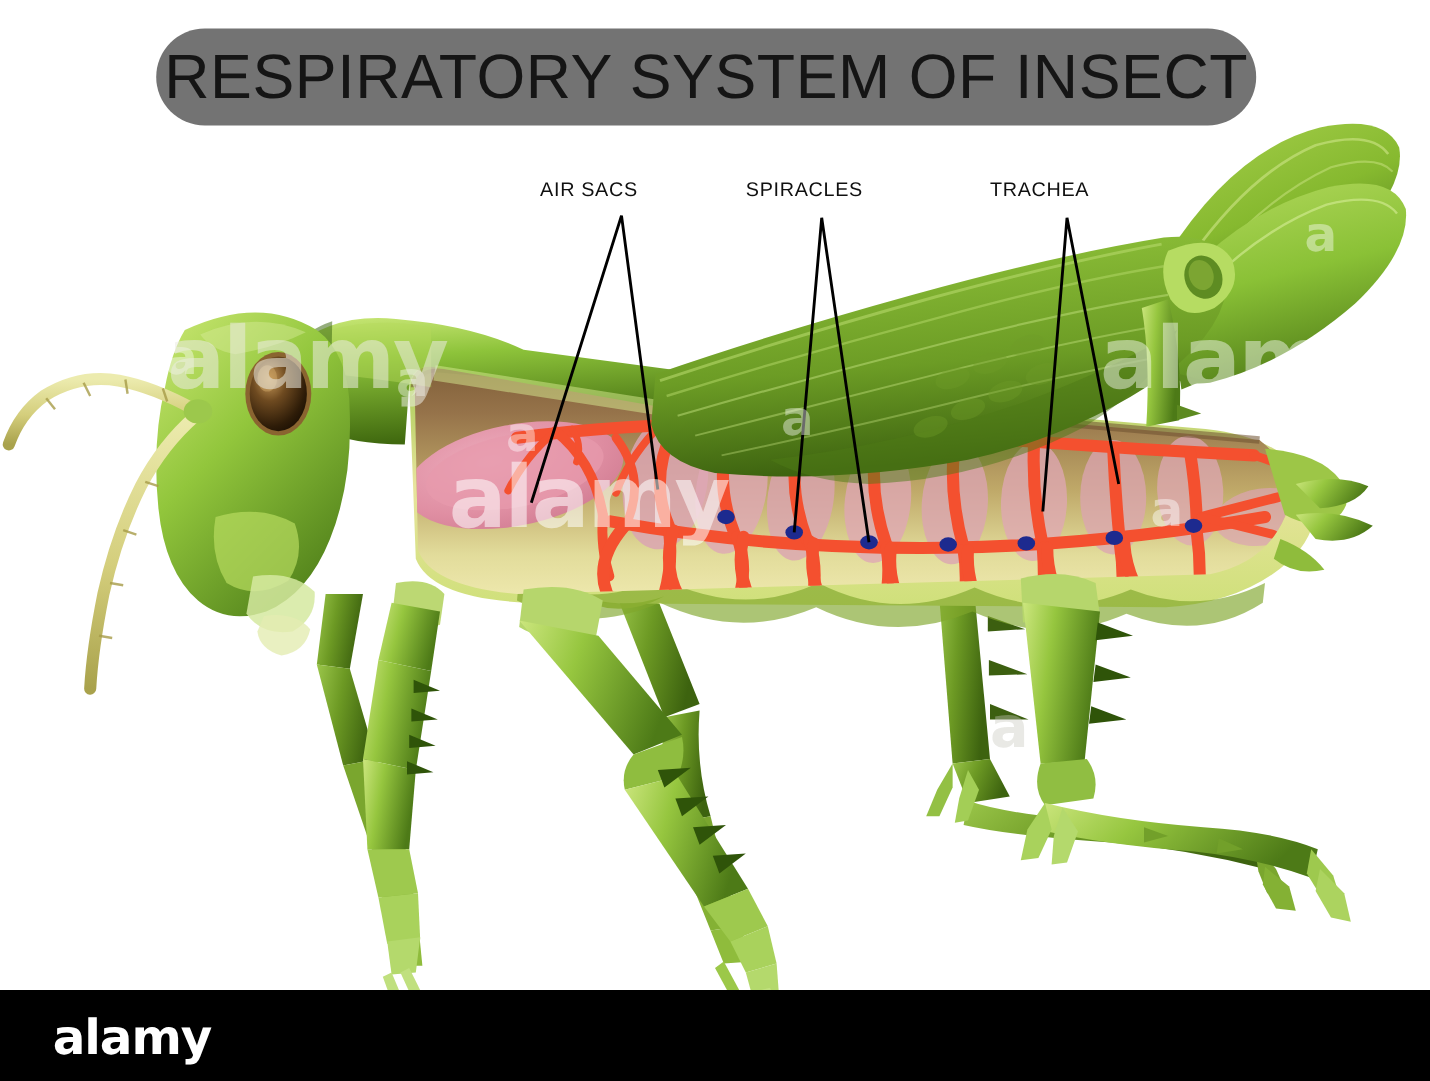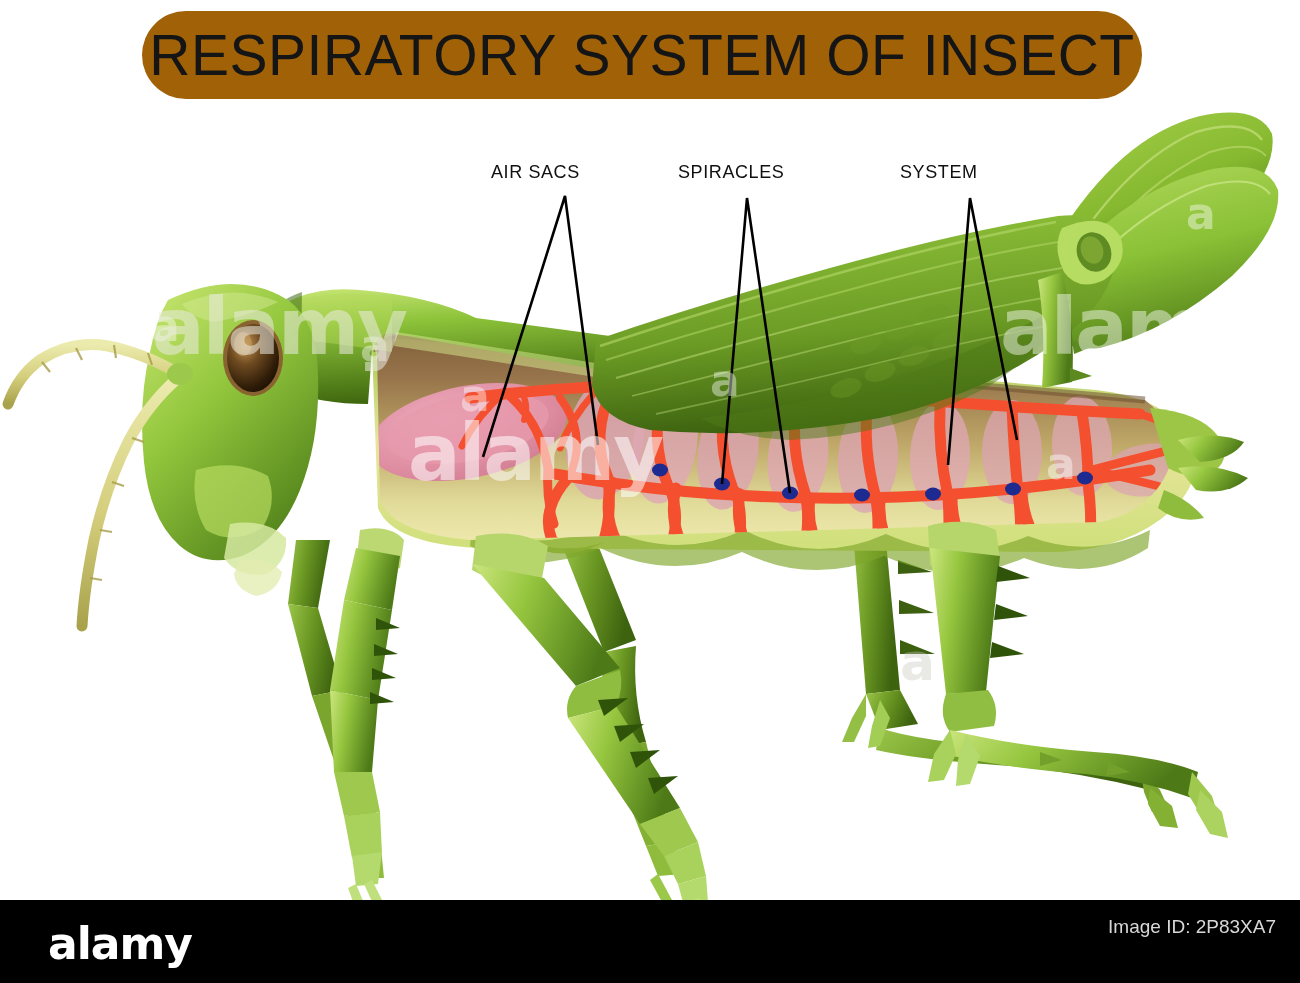--- a/index.html
+++ b/index.html
@@ -10,23 +10,23 @@
     overflow: hidden;
   }
   #stage {
     position: relative;
     width: 1300px; height: 983px;
     background: #ffffff;
   }
   
   #title-banner {
     position: absolute;
-    left: 142px; top: 11px;
+    left: 142px; top: 26px;
     width: 1000px; height: 88px;
-    background: #a16207;
+    background: #737373;
     border-radius: 44px;
     display: flex; align-items: center; justify-content: center;
   }
   #title-text {
     font-size: 57px;
     letter-spacing: 0.5px;
     color: #151515;
     font-weight: 400;
     font-family: "Liberation Sans", sans-serif;
     white-space: nowrap;
@@ -466,20 +466,19 @@
   <div class="wm-big" style="left:1000px; top:282px; color:rgba(255,255,255,0.45);">alamy</div>
   <div class="wm-big" style="left:1170px; top:296px; color:rgba(255,255,255,0.42);">alamy</div>
   <div class="wm-big" style="left:152px; top:282px; color:rgba(235,235,225,0.55);">alamy</div>
 
   <div id="title-banner">
     <span id="title-text">RESPIRATORY SYSTEM OF INSECT</span>
   </div>
 
   <div class="callout-label" id="label-air-sacs">AIR SACS</div>
   <div class="callout-label" id="label-spiracles">SPIRACLES</div>
-  <div class="callout-label" id="label-trachea">SYSTEM</div>
+  <div class="callout-label" id="label-trachea">TRACHEA</div>
 
   <div id="footer-bar">
     <div id="alamy-logo">alamy</div>
-    <div id="footer-image-id">Image ID: 2P83XA7</div>
   </div>
 
 </div>
 
 </body></html>

